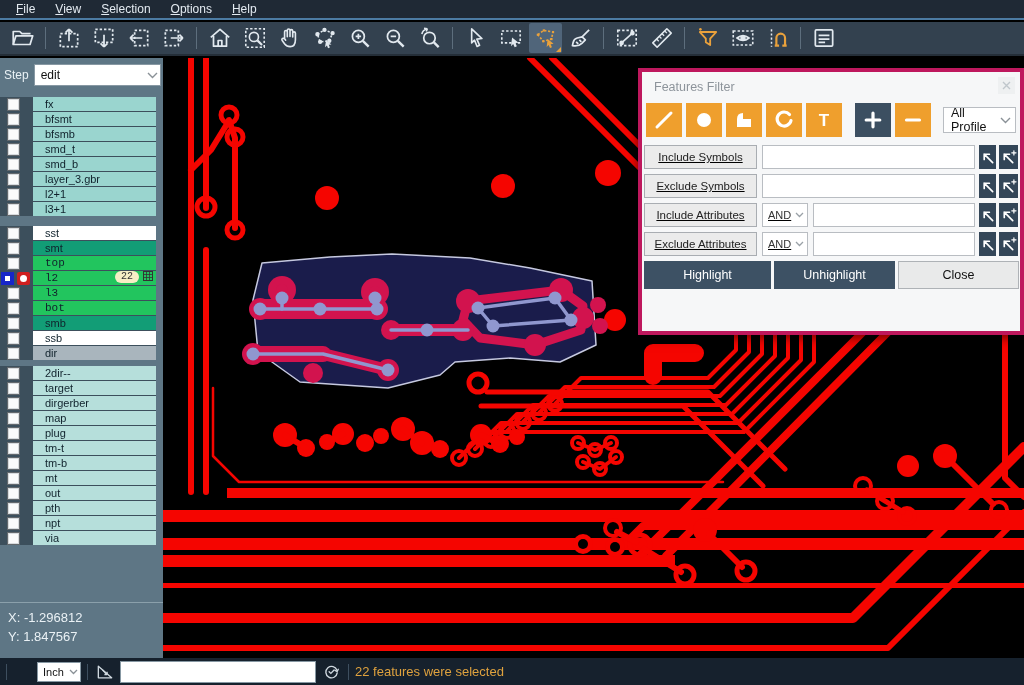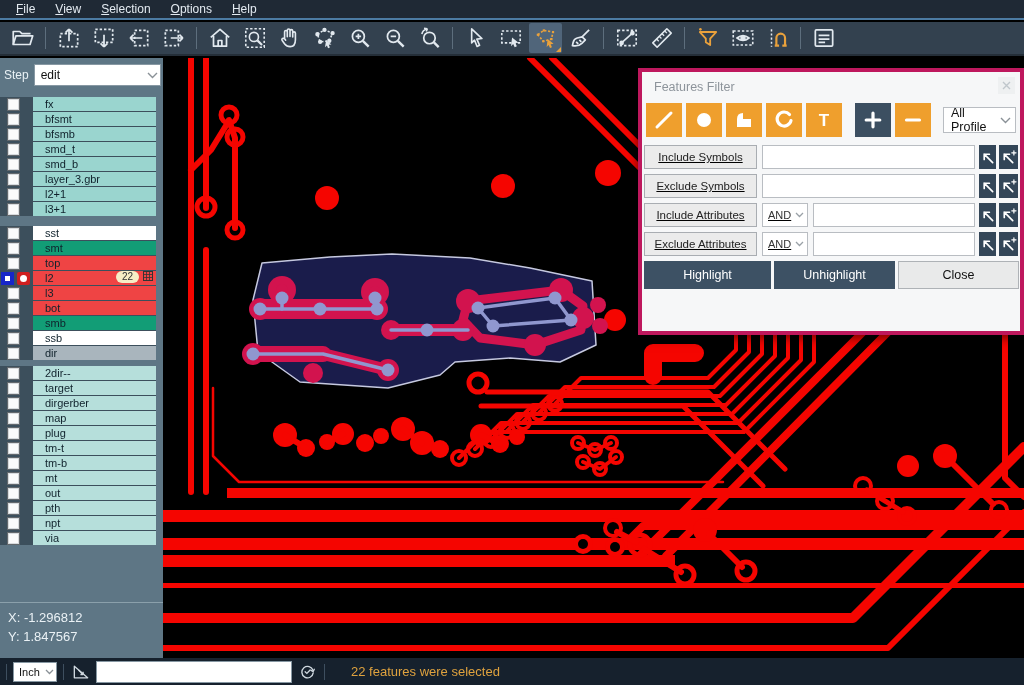--- a/index.html
+++ b/index.html
@@ -28,21 +28,21 @@
   .layer-row{height:14px;display:flex;margin-bottom:1px;}
   .row-strip{width:33px;display:flex;align-items:center;background:#3c4f5c;flex:none;}
   .cbx{width:11px;height:11px;background:#fbfbfb;border:1px solid #63686c;margin-left:7px;box-shadow:inset 0 0 0 1px #d7dadd;}
   .selbox-blue{width:13px;height:13px;background:#1726c8;margin-left:1px;display:flex;align-items:center;justify-content:center;}
   .selbox-blue span{width:5px;height:5px;background:#fff;display:block;}
   .selbox-red{width:13px;height:13px;background:#d01f1f;margin-left:3px;border-radius:2px;position:relative;}
   .selbox-red::after{content:"";position:absolute;left:3px;top:3px;width:7px;height:7px;border-radius:50%;background:#fff;}
   .row-label{flex:1;display:flex;align-items:flex-start;padding-left:12px;font-size:11px;color:#10222c;overflow:hidden;white-space:nowrap;}
   .row-text{line-height:14px;}
   .c-teal{background:#9ad5cf;}  .c-teal2{background:#b6dfdb;}
-  .c-green{background:#129d76;} .c-gold{background:#ef4444;}
+  .c-green{background:#129d76;} .c-gold{background:#22c55e;font-family:Liberation Mono, monospace;}
   .c-white{background:#ffffff;} .c-gray{background:#a9b5bd;}
   .count-badge{margin-left:auto;background:#f6eec6;border-radius:7px;padding:0 6px;font-size:10px;line-height:12px;height:12px;color:#333;}
   .grid-ic{margin:0 3px 0 4px;display:flex;align-items:center;}
   .coords-divider{position:absolute;left:0;top:544px;width:163px;height:1px;background:#8ba0ab;}
   .coords{position:absolute;left:8px;top:550px;color:#eaf1f5;font-size:13px;line-height:19px;}
   
   .canvas{position:absolute;left:163px;top:58px;width:861px;height:600px;background:#000;overflow:hidden;}
   
   .dialog{position:absolute;left:638px;top:68px;width:386px;height:267px;background:#f6f7f8;border:4px solid #be185d;box-sizing:border-box;box-shadow:0 3px 10px rgba(0,0,0,.55);z-index:5;}
   .dlg-title{height:29px;display:flex;align-items:center;padding-left:12px;color:#8d949b;font-size:12.5px;position:relative;}
@@ -61,25 +61,25 @@
   .finput{flex:1;height:24px;margin-left:5px;background:#fff;border:1px solid #b9bdc2;box-sizing:border-box;padding:0 4px;font-size:12px;min-width:0;}
   .fbtn{width:17px;height:24px;margin-left:4px;background:#334658;border:none;display:flex;align-items:center;justify-content:center;padding:0;flex:none;}
   .fbtn.plus{width:19px;margin-left:3px;}
   .actions{display:grid;grid-template-columns:127px 121px 121px;gap:4px 3px;margin:1px 2px 0 2px;}
   .abtn{height:28px;border:none;font-size:12.5px;font-family:"Liberation Sans",sans-serif;}
   .abtn.dark{background:#3d5164;color:#fff;}
   .abtn.light{background:#e9eaea;border:1px solid #aeb2b6;color:#111;}
   
   .statusbar{position:absolute;left:0;top:658px;width:1024px;height:27px;background:#16212d;display:flex;align-items:center;box-sizing:border-box;}
   .ssep{width:1px;height:16px;background:#3e4f5f;margin:0 6px;flex:none;}
-  .unit-select{width:44px;height:20px;background:#fff;border:1px solid #8798a3;display:flex;align-items:center;padding:0 2px 0 5px;box-sizing:border-box;flex:none;}
+  .unit-select{width:44px;height:20px;background:#fff;border:1px solid #8798a3;display:flex;align-items:center;padding:0 2px 0 5px;box-sizing:border-box;flex:none;margin-left:24px;}
   .unit-select .val{flex:1;font-size:11px;color:#111;}
   .sicon{display:flex;align-items:center;justify-content:center;width:22px;flex:none;background:none;border:none;padding:0;}
   .cmd-input{width:196px;height:22px;background:#fff;border:1px solid #8798a3;box-sizing:border-box;margin:0 4px;font-size:12px;padding:0 4px;flex:none;}
-  .status-msg{color:#dfa23e;font-size:13px;margin-left:20px;}
+  .status-msg{color:#dfa23e;font-size:13px;margin-left:0;}
   .chev{flex:none;}
 </style>
 </head>
 <body>
 
 <div class="menubar">
     <span class="menu-item"><u>F</u>ile</span>
     <span class="menu-item"><u>V</u>iew</span>
     <span class="menu-item"><u>S</u>election</span>
     <span class="menu-item"><u>O</u>ptions</span>

